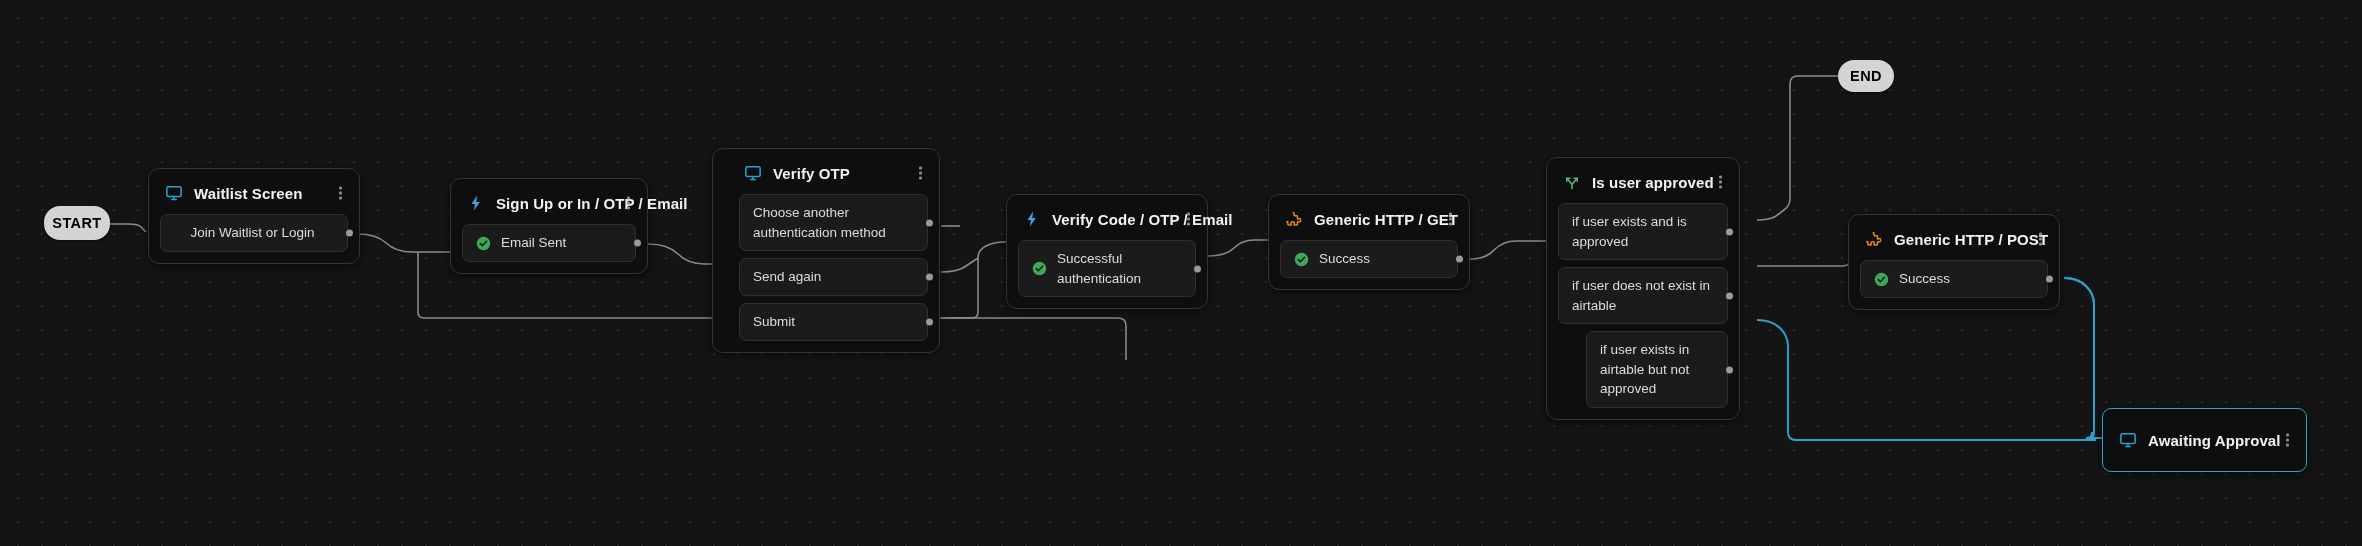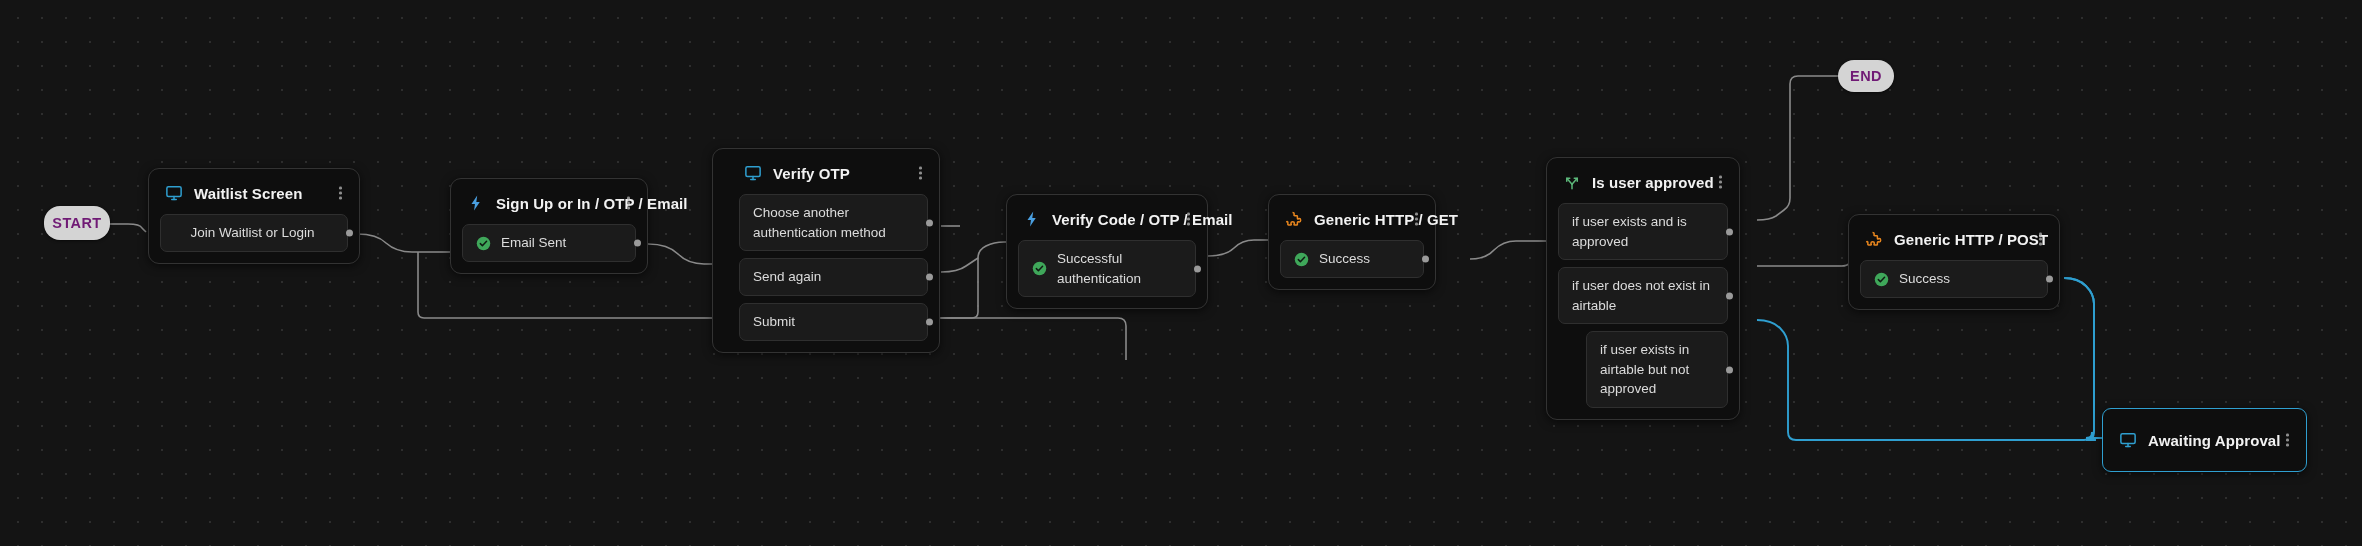--- a/index.html
+++ b/index.html
@@ -15,21 +15,21 @@
     background-image:radial-gradient(circle, #2e2e2e 1.1px, transparent 1.2px);
     background-size:24px 24px;
     background-position:6px 6px;
   }
   svg.edges{position:absolute;left:0;top:0;width:2362px;height:546px;pointer-events:none;}
   .edge{fill:none;stroke:#8a8a8a;stroke-width:1.6;}
   .edge-sel{fill:none;stroke:#2f9fd0;stroke-width:1.9;}
 
   
   .terminal{
-    position:absolute;background:#d4d4d4;color:#701a75;
+    position:absolute;background:#d4d4d4;color:#000000;
     border-radius:16px;display:flex;align-items:center;justify-content:center;
     font-size:14.5px;font-weight:700;letter-spacing:.4px;
     box-shadow:0 1px 3px rgba(0,0,0,.55);
   }
 
   
   .node{
     position:absolute;
     background:#0e0e0e;
     border:1px solid #333;
@@ -214,21 +214,21 @@
         <svg class="check" viewBox="0 0 20 20">
             <circle cx="10" cy="10" r="9" fill="#3fa75a"></circle>
             <path d="M5.8 10.2l2.7 2.7 5.6-5.8" fill="none" stroke="#0f1a12" stroke-width="2" stroke-linecap="round" stroke-linejoin="round"></path>
           </svg>
         <span class="label">Successful authentication</span>
         <span class="port"></span>
       </div>
     </div>
   </div>
 
-  <div class="node" style="left:1268px;top:194px;width:168px;">
+  <div class="node" style="left:1268px;top:194px;width:202px;">
     <div class="node-head">
       <svg class="ico" viewBox="0 0 24 24" fill="none" stroke="#e8861e" stroke-width="2" stroke-linejoin="round">
           <path d="M10 3.2c1.5 0 2.3 1 2.3 2 0 .6-.4 1-.4 1.5 0 .5.4.8 1 .8h2.8c.5 0 .8.3.8.8v2.6c0 .6.3 1 .8 1 .5 0 .9-.5 1.6-.5 1 0 2 .9 2 2.3 0 1.4-1 2.3-2 2.3-.7 0-1.1-.5-1.6-.5-.5 0-.8.4-.8 1v2.7c0 .5-.3.8-.8.8h-2.7c-.6 0-1-.3-1-.8 0-.5.5-.9.5-1.6 0-1-.9-2-2.3-2-1.4 0-2.3 1-2.3 2 0 .7.5 1.1.5 1.6 0 .5-.4.8-1 .8H4.6c-.5 0-.8-.3-.8-.8v-2.8c0-.6-.3-1-.8-1-.5 0-.9.4-1.5.4"></path>
         </svg>
       <span class="node-title">Generic HTTP / GET</span>
       <span class="kebab">
           <i></i>
           <i></i>
           <i></i>
         </span>

